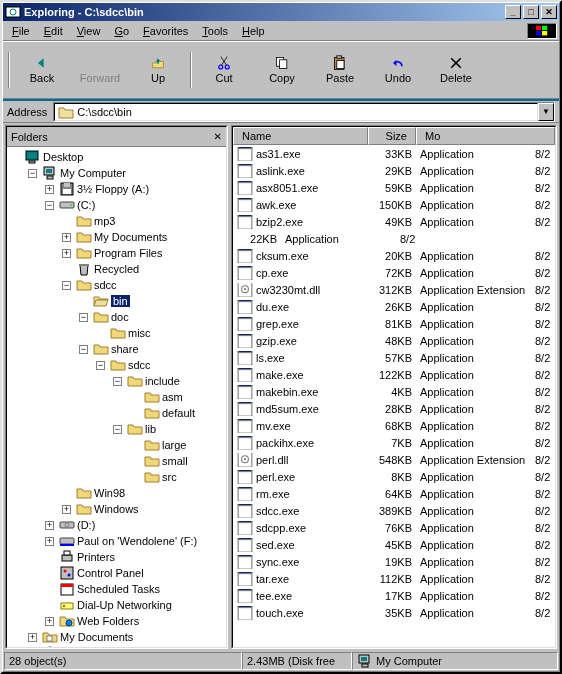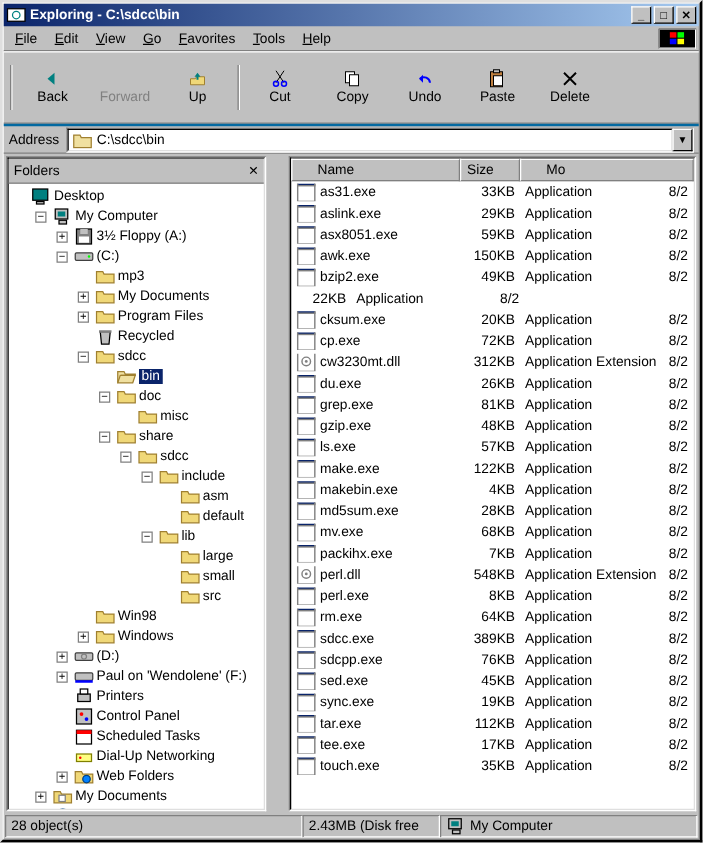--- a/index.html
+++ b/index.html
@@ -17,29 +17,29 @@
 .toolbar{display:flex;height:58px;border-top:1px solid #fff;border-bottom:1px solid #808080;padding:1px 2px;align-items:center;}
 .sep{width:2px;height:36px;border-left:1px solid #808080;border-right:1px solid #fff;margin:0 3px;}
 .tool{width:58px;height:38px;display:flex;flex-direction:column;align-items:center;justify-content:center;gap:2px;}
 .tool.dis{color:#808080;}
 .tool svg{width:20px;height:20px;}
 .addrbar{display:flex;align-items:center;height:24px;border-top:2px solid #0369a1;border-bottom:1px solid #808080;padding:2px 4px;gap:4px;}
 .addrbar .lbl{padding-right:2px;}
 .addrbox{flex:1;background:#fff;border:1px solid;border-color:#808080 #fff #fff #808080;height:20px;display:flex;align-items:center;}
 .addrbox .in{border:1px solid;border-color:#000 #dfdfdf #dfdfdf #000;flex:1;height:100%;display:flex;align-items:center;padding:0 3px;gap:3px;}
 .ddbtn{width:16px;height:18px;background:#c0c0c0;border:1px solid;border-color:#fff #000 #000 #fff;display:flex;align-items:center;justify-content:center;font-size:8px;}
-.panes{flex:1;display:flex;min-height:0;padding:2px;gap:18px;}
+.panes{flex:1;display:flex;min-height:0;padding:2px;gap:3px;}
 .pane{border:1px solid;border-color:#808080 #fff #fff #808080;display:flex;flex-direction:column;}
 .pane .pin{border:1px solid;border-color:#000 #dfdfdf #dfdfdf #000;flex:1;background:#fff;display:flex;flex-direction:column;min-height:0;}
 .left{width:258px;}
 .right{flex:1;}
 .phead{height:20px;background:#c0c0c0;display:flex;align-items:center;padding:2px 4px;border-bottom:1px solid;border-color:#808080;}
 .phead .x{margin-left:auto;font-family:Marlett,Arial;font-size:10px;}
 .cols{display:flex;height:18px;background:#c0c0c0;}
-.col{border:1px solid;border-color:#fff #808080 #808080 #fff;padding:2px 20px;display:flex;align-items:center;overflow:hidden;}
+.col{border:1px solid;border-color:#fff #808080 #808080 #fff;padding:2px 8px;display:flex;align-items:center;overflow:hidden;}
 .tree{flex:1;overflow:auto;padding:2px;white-space:nowrap;}
 .node{display:flex;align-items:center;height:16px;gap:2px;}
 .node .ind{display:flex;align-items:center;}
 .exp{width:9px;height:9px;border:1px solid #808080;display:inline-flex;align-items:center;justify-content:center;font-size:9px;line-height:1;background:#fff;margin-right:3px;}
 .ico{width:16px;height:14px;display:inline-flex;align-items:center;justify-content:center;}
 .sel{background:#0a246a;color:#fff;padding:0 2px;}
 .list{flex:1;overflow:auto;}
 .row{display:flex;height:17px;align-items:center;}
 .row .c{padding:0 4px;overflow:hidden;white-space:nowrap;}
 .row .nm{display:flex;align-items:center;gap:3px;width:135px;}
@@ -135,35 +135,35 @@
             <svg viewBox="0 0 20 20">
               <rect x="3" y="3" width="9" height="11" fill="#fff" stroke="#000"></rect>
               <rect x="7" y="6" width="9" height="11" fill="#fff" stroke="#000"></rect>
             </svg>
           </span>
           <span>Copy</span>
         </div>
         <div class="tool">
           <span class="ico">
             <svg viewBox="0 0 20 20">
-              <path d="M5 10a6 6 0 0 1 10 4" fill="none" stroke="#00f" stroke-width="2"></path>
-              <path d="M8 6l-4 4 4 4z" fill="#00f"></path>
-            </svg>
-          </span>
-          <span>Undo</span>
-        </div>
-        <div class="tool">
-          <span class="ico">
-            <svg viewBox="0 0 20 20">
               <rect x="3" y="3" width="12" height="15" fill="#c08040" stroke="#000"></rect>
               <rect x="6" y="1" width="6" height="3" fill="#c0c0c0" stroke="#000"></rect>
               <rect x="6" y="7" width="9" height="10" fill="#fff" stroke="#000"></rect>
             </svg>
           </span>
           <span>Paste</span>
+        </div>
+        <div class="tool">
+          <span class="ico">
+            <svg viewBox="0 0 20 20">
+              <path d="M5 10a6 6 0 0 1 10 4" fill="none" stroke="#00f" stroke-width="2"></path>
+              <path d="M8 6l-4 4 4 4z" fill="#00f"></path>
+            </svg>
+          </span>
+          <span>Undo</span>
         </div>
         <div class="tool">
           <span class="ico">
             <svg viewBox="0 0 20 20">
               <path d="M4 4l12 12M16 4L4 16" stroke="#000" stroke-width="2"></path>
             </svg>
           </span>
           <span>Delete</span>
         </div>
       </div>

